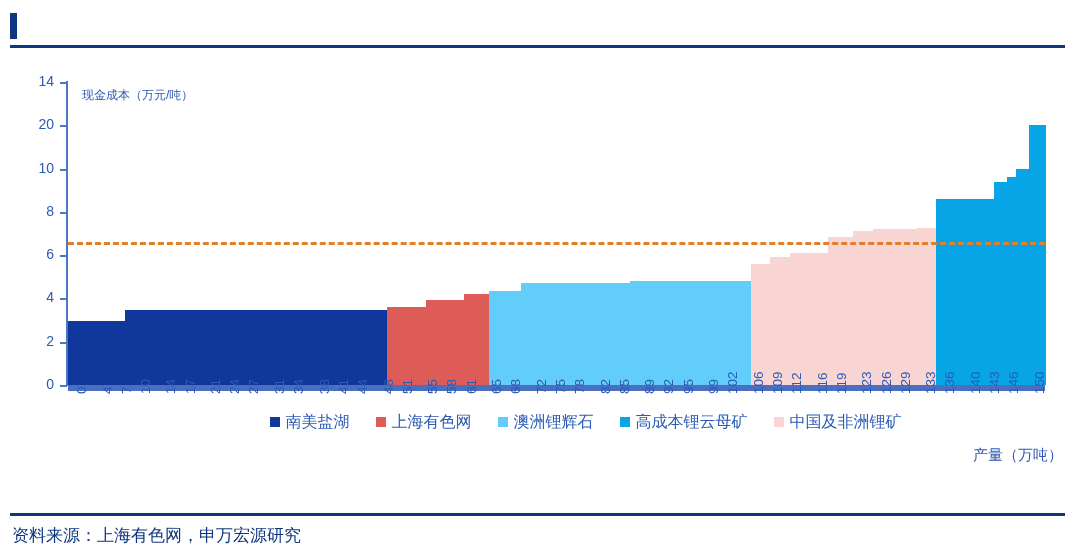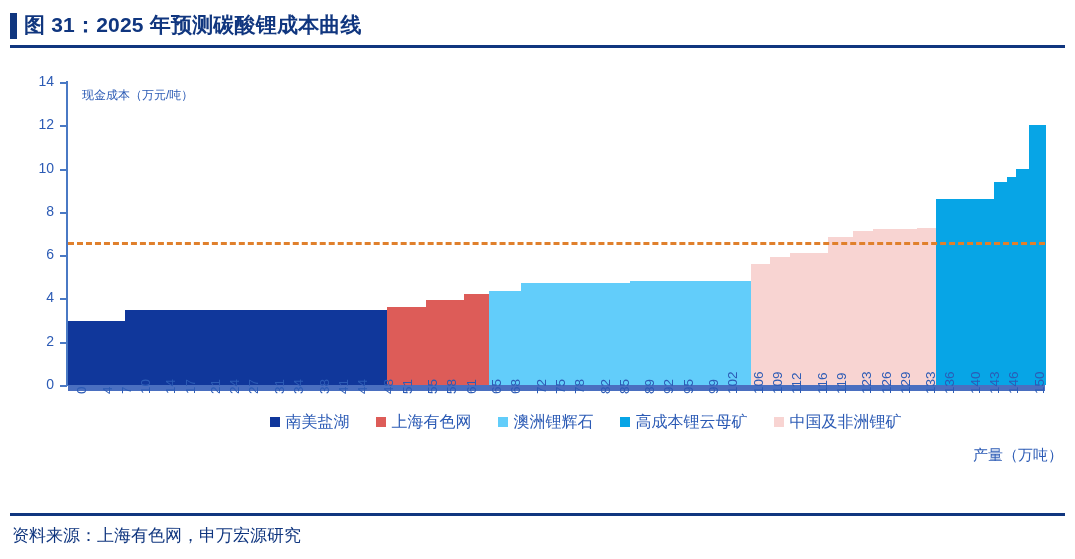--- a/index.html
+++ b/index.html
@@ -199,42 +199,41 @@
     white-space: nowrap;
   }
 </style>
 </head>
 <body>
 
 <div class="figure">
 
   <div class="title-block">
     <div class="title-bar"></div>
-    <div class="title-text">图 31：2025 年预测碳酸锂成本曲线</div>
     <div class="title-rule"></div>
   </div>
 
   <div class="chart-area">
     <div class="axis-line-y"></div>
     <div class="axis-line-x"></div>
     <div id="yaxis">
         <div class="ytick" style="top: 338px;"></div>
         <div class="ylabel" style="top: 338px;">0</div>
         <div class="ytick" style="top: 294.714px;"></div>
         <div class="ylabel" style="top: 294.714px;">2</div>
         <div class="ytick" style="top: 251.429px;"></div>
         <div class="ylabel" style="top: 251.429px;">4</div>
         <div class="ytick" style="top: 208.143px;"></div>
         <div class="ylabel" style="top: 208.143px;">6</div>
         <div class="ytick" style="top: 164.857px;"></div>
         <div class="ylabel" style="top: 164.857px;">8</div>
         <div class="ytick" style="top: 121.571px;"></div>
         <div class="ylabel" style="top: 121.571px;">10</div>
         <div class="ytick" style="top: 78.2857px;"></div>
-        <div class="ylabel" style="top: 78.2857px;">12</div>
+        <div class="ylabel" style="top: 78.2857px;">20</div>
         <div class="ytick" style="top: 35px;"></div>
         <div class="ylabel" style="top: 35px;">14</div>
       </div>
     <div class="axis-title-y">现金成本（万元/吨）</div>
     <div class="axis-title-x">产量（万吨）</div>
     <div class="plot" id="plot">
         <div class="step" style="left: 0px; width: 58.0706px; height: 64.4957px; background: rgb(16, 55, 155);"></div>
         <div class="step" style="left: 57.4706px; width: 262.41px; height: 75.3171px; background: rgb(16, 55, 155);"></div>
         <div class="step" style="left: 319.281px; width: 38.9137px; height: 77.9143px; background: rgb(221, 92, 88);"></div>
         <div class="step" style="left: 357.595px; width: 38.9137px; height: 85.4893px; background: rgb(221, 92, 88);"></div>

